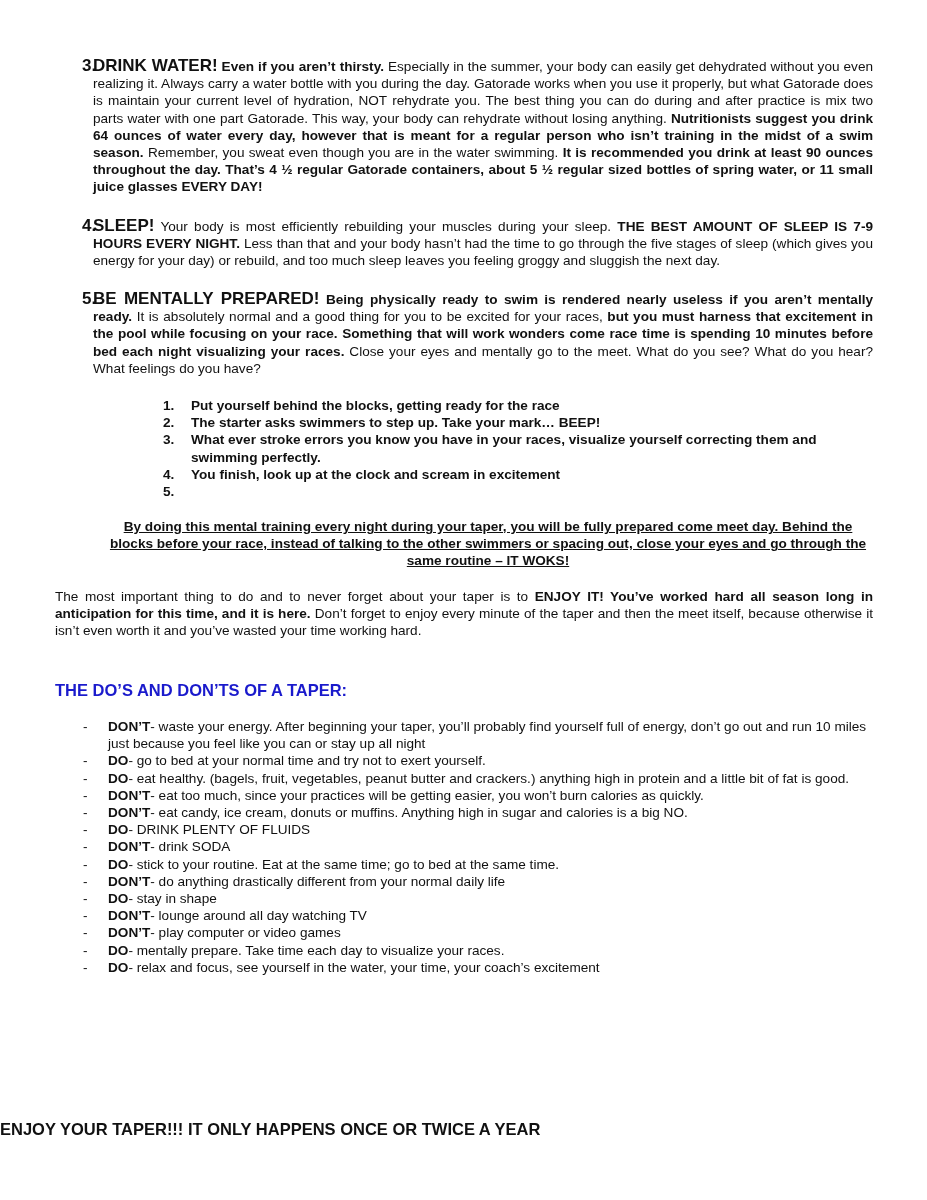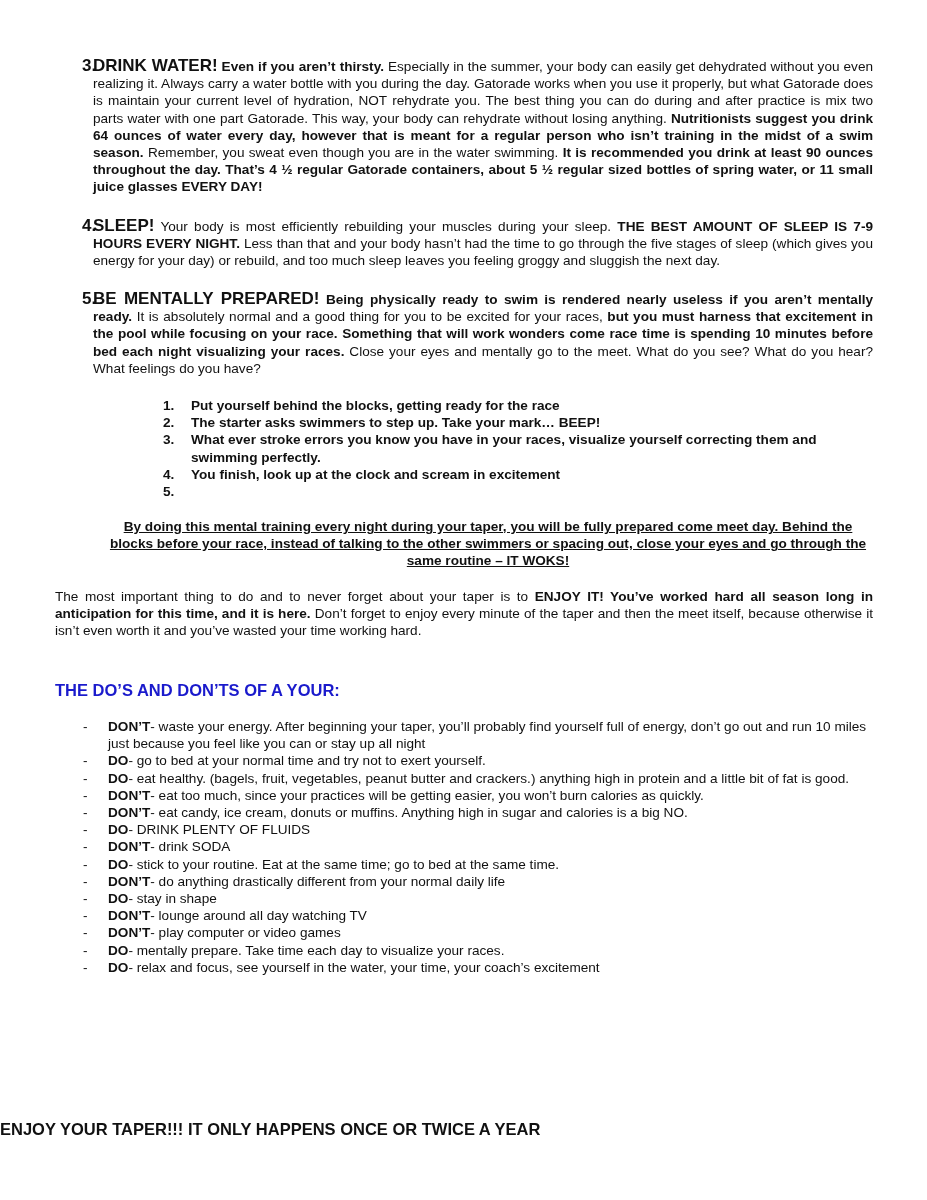--- a/index.html
+++ b/index.html
@@ -58,21 +58,21 @@
     <div class="row"><span class="k">4.</span><span>You finish, look up at the clock and scream in excitement</span></div>
     <div class="row"><span class="k">5.</span></div>
   </div>
 
   <div class="underlined">By doing this mental training every night during your taper, you will be fully prepared come meet day.  Behind the blocks before your race, instead of talking to the other swimmers or spacing out, close your eyes and go through the same routine – IT WOKS!</div>
 
   <div class="closing para">
     <span>The most important thing to do and to never forget about your taper is to </span><b>ENJOY IT!  You’ve worked hard all season long in anticipation for this time, and it is here.</b><span>  Don’t forget to enjoy every minute of the taper and then the meet itself, because otherwise it isn’t even worth it and you’ve wasted your time working hard.</span>
   </div>
 
-  <div class="heading">THE DO’S AND DON’TS OF A YOUR:</div>
+  <div class="heading">THE DO’S AND DON’TS OF A TAPER:</div>
 
   <div class="dolist">
     <div class="row"><span class="dash">-</span><b>DON’T</b><span>- waste your energy.  After beginning your taper, you’ll probably find yourself full of energy,  don’t go out and run 10 miles just because you feel like you can or stay up all night</span></div>
     <div class="row"><span class="dash">-</span><b>DO</b><span>- go to bed at your normal time and try not to exert yourself.</span></div>
     <div class="row"><span class="dash">-</span><b>DO</b><span>- eat healthy. (bagels, fruit, vegetables, peanut butter and crackers.) anything high in protein and a little bit of fat is good.</span></div>
     <div class="row"><span class="dash">-</span><b>DON’T</b><span>- eat too much, since your practices will be getting easier, you won’t burn calories as quickly.</span></div>
     <div class="row"><span class="dash">-</span><b>DON’T</b><span>- eat candy, ice cream, donuts or muffins.  Anything high in sugar and calories is a big NO.</span></div>
     <div class="row"><span class="dash">-</span><b>DO</b><span>- DRINK PLENTY OF FLUIDS</span></div>
     <div class="row"><span class="dash">-</span><b>DON’T</b><span>- drink SODA</span></div>
     <div class="row"><span class="dash">-</span><b>DO</b><span>- stick to your routine.  Eat at the same time; go to bed at the same time.</span></div>

